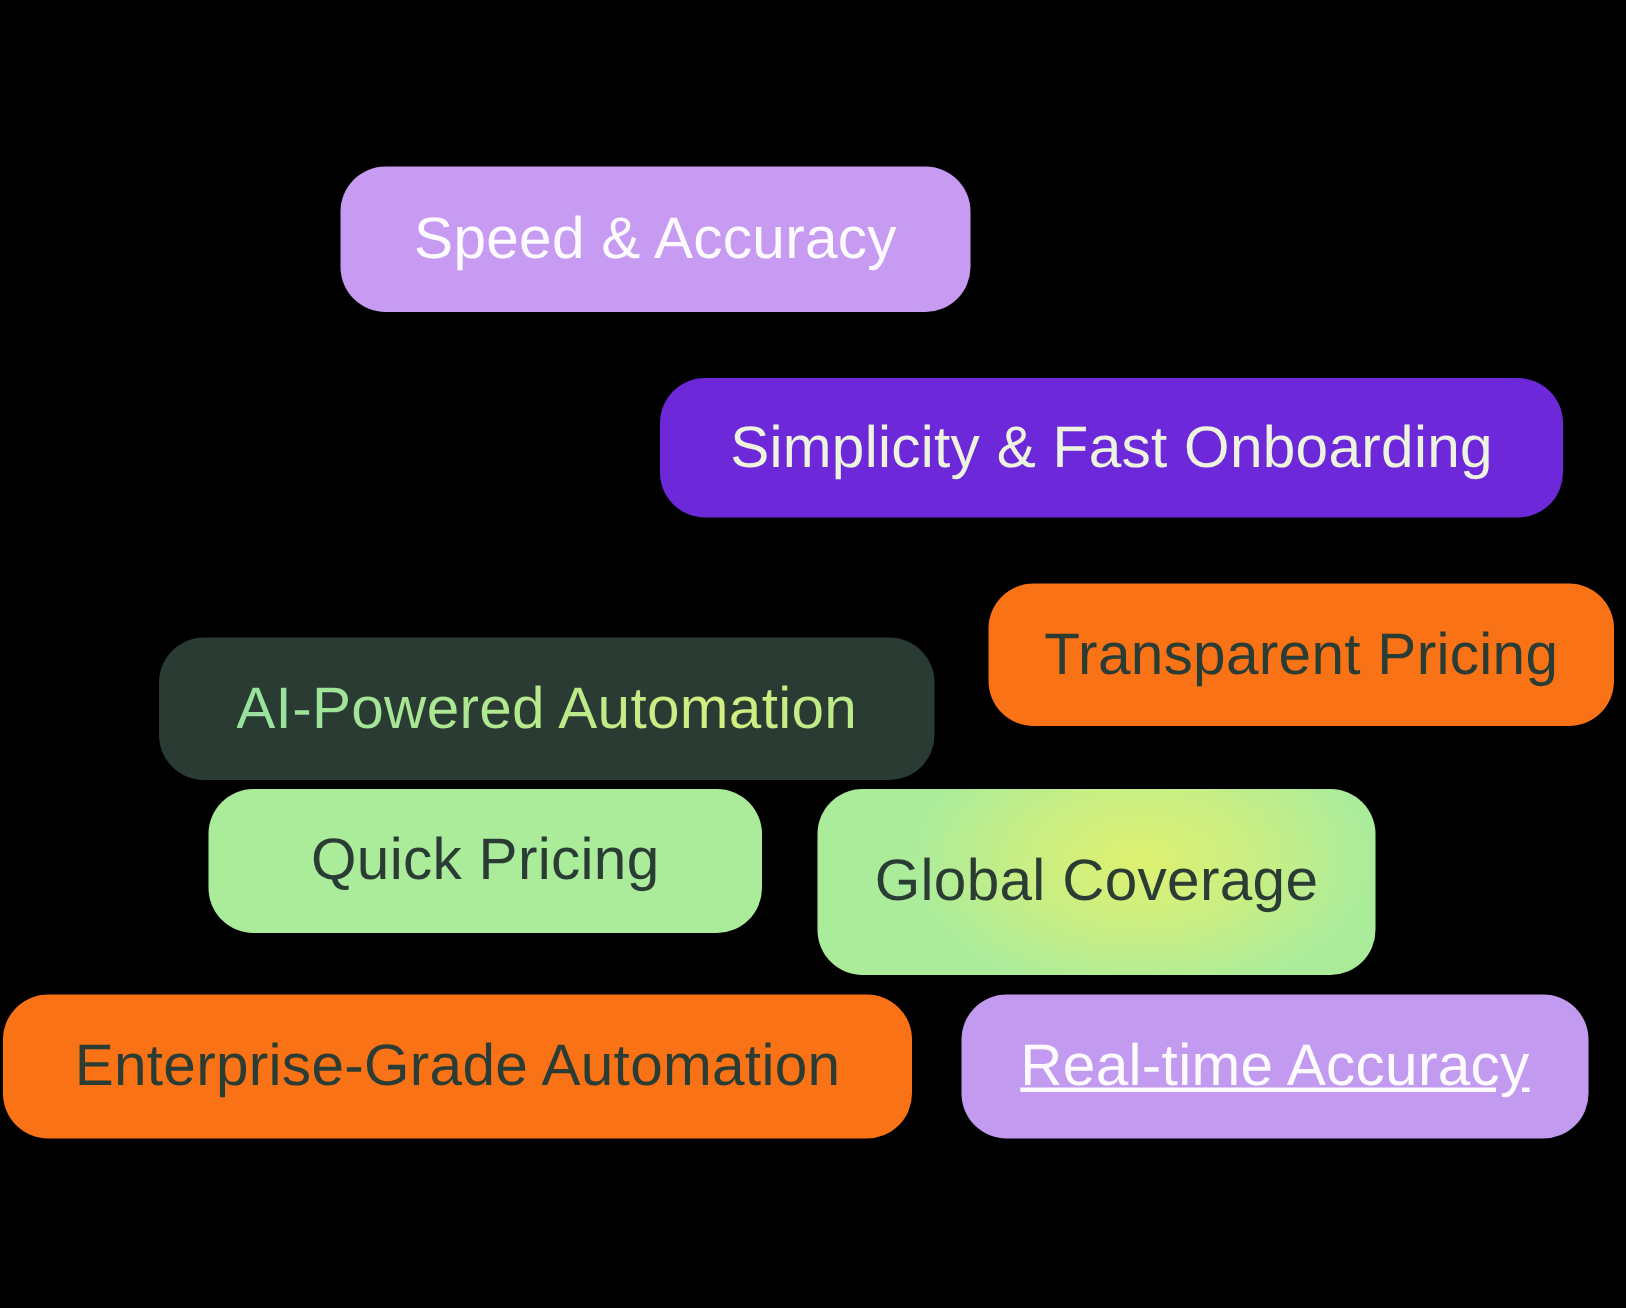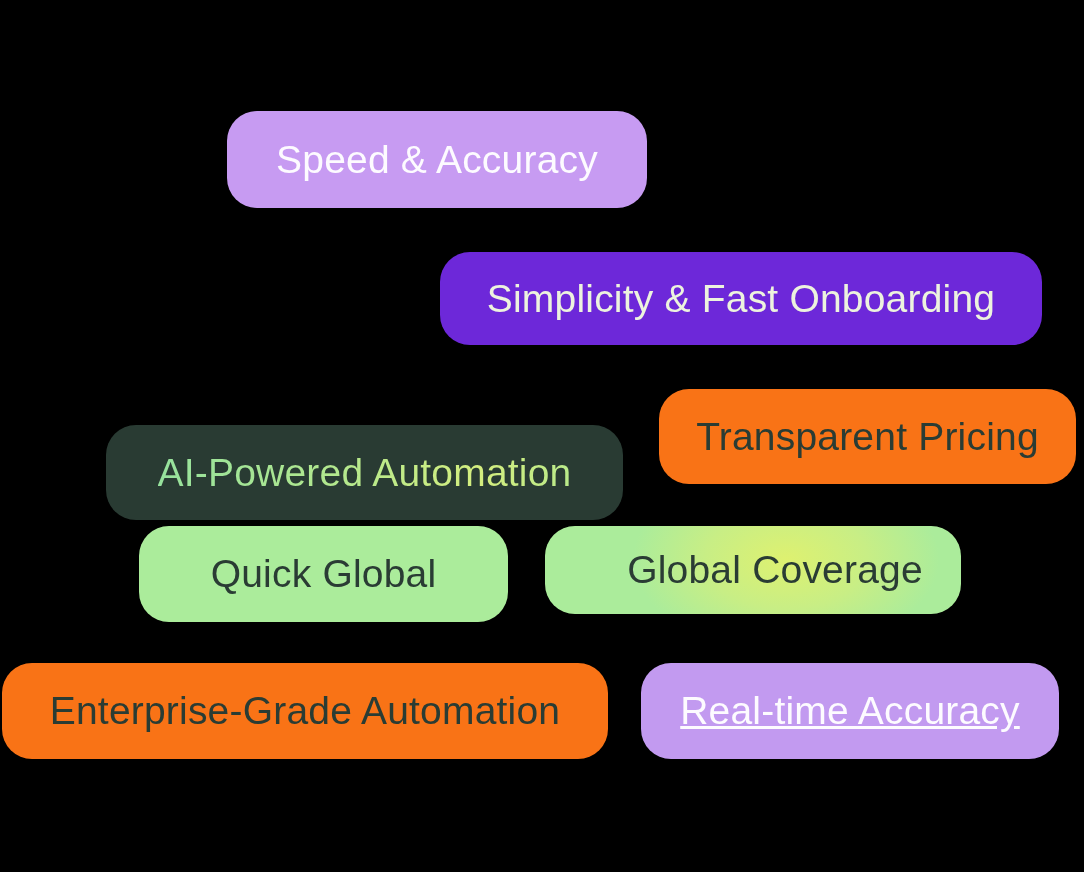--- a/index.html
+++ b/index.html
@@ -59,21 +59,21 @@
   .pill--green-glow {
     background: radial-gradient(ellipse 180px 110px at 58% 38%, #def170 0%, #c8ee85 45%, #abec9b 85%);
     color: #2a3c34;
   }
   
   .pos-speed        { left: 227px; top: 111px; width: 420px; height: 97px; }
   .pos-simplicity   { left: 440px; top: 252px; width: 602px; height: 93px; }
   .pos-ai           { left: 106px; top: 389px; width: 517px; height: 95px; margin-top: 36px; }
   .pos-pricing      { left: 659px; top: 389px; width: 417px; height: 95px; }
   .pos-support      { left: 139px; top: 526px; width: 369px; height: 96px; }
-  .pos-coverage     { left: 545px; top: 526px; width: 372px; height: 88px; padding-left: 44px; }
+  .pos-coverage     { left: 545px; top: 526px; width: 372px; height: 124px; }
   .pos-enterprise   { left: 2px;   top: 663px; width: 606px; height: 96px; }
   .pos-realtime     { left: 641px; top: 663px; width: 418px; height: 96px; text-decoration: underline; }
 </style>
 </head>
 <body>
 
 <div class="canvas">
 
   <div class="pill pill--purple pos-speed">
     <span class="pill-label">Speed &amp; Accuracy</span>
@@ -85,21 +85,21 @@
 
   <div class="pill pill--dark-greentext pos-ai">
     <span class="pill-label">AI-Powered Automation</span>
   </div>
 
   <div class="pill pill--lavender pos-pricing">
     <span class="pill-label">Transparent Pricing</span>
   </div>
 
   <div class="pill pill--green pos-support">
-    <span class="pill-label">Quick Global</span>
+    <span class="pill-label">Quick Pricing</span>
   </div>
 
   <div class="pill pill--green-glow pos-coverage">
     <span class="pill-label">Global Coverage</span>
   </div>
 
   <div class="pill pill--lavender pos-enterprise">
     <span class="pill-label">Enterprise-Grade Automation</span>
   </div>
 

